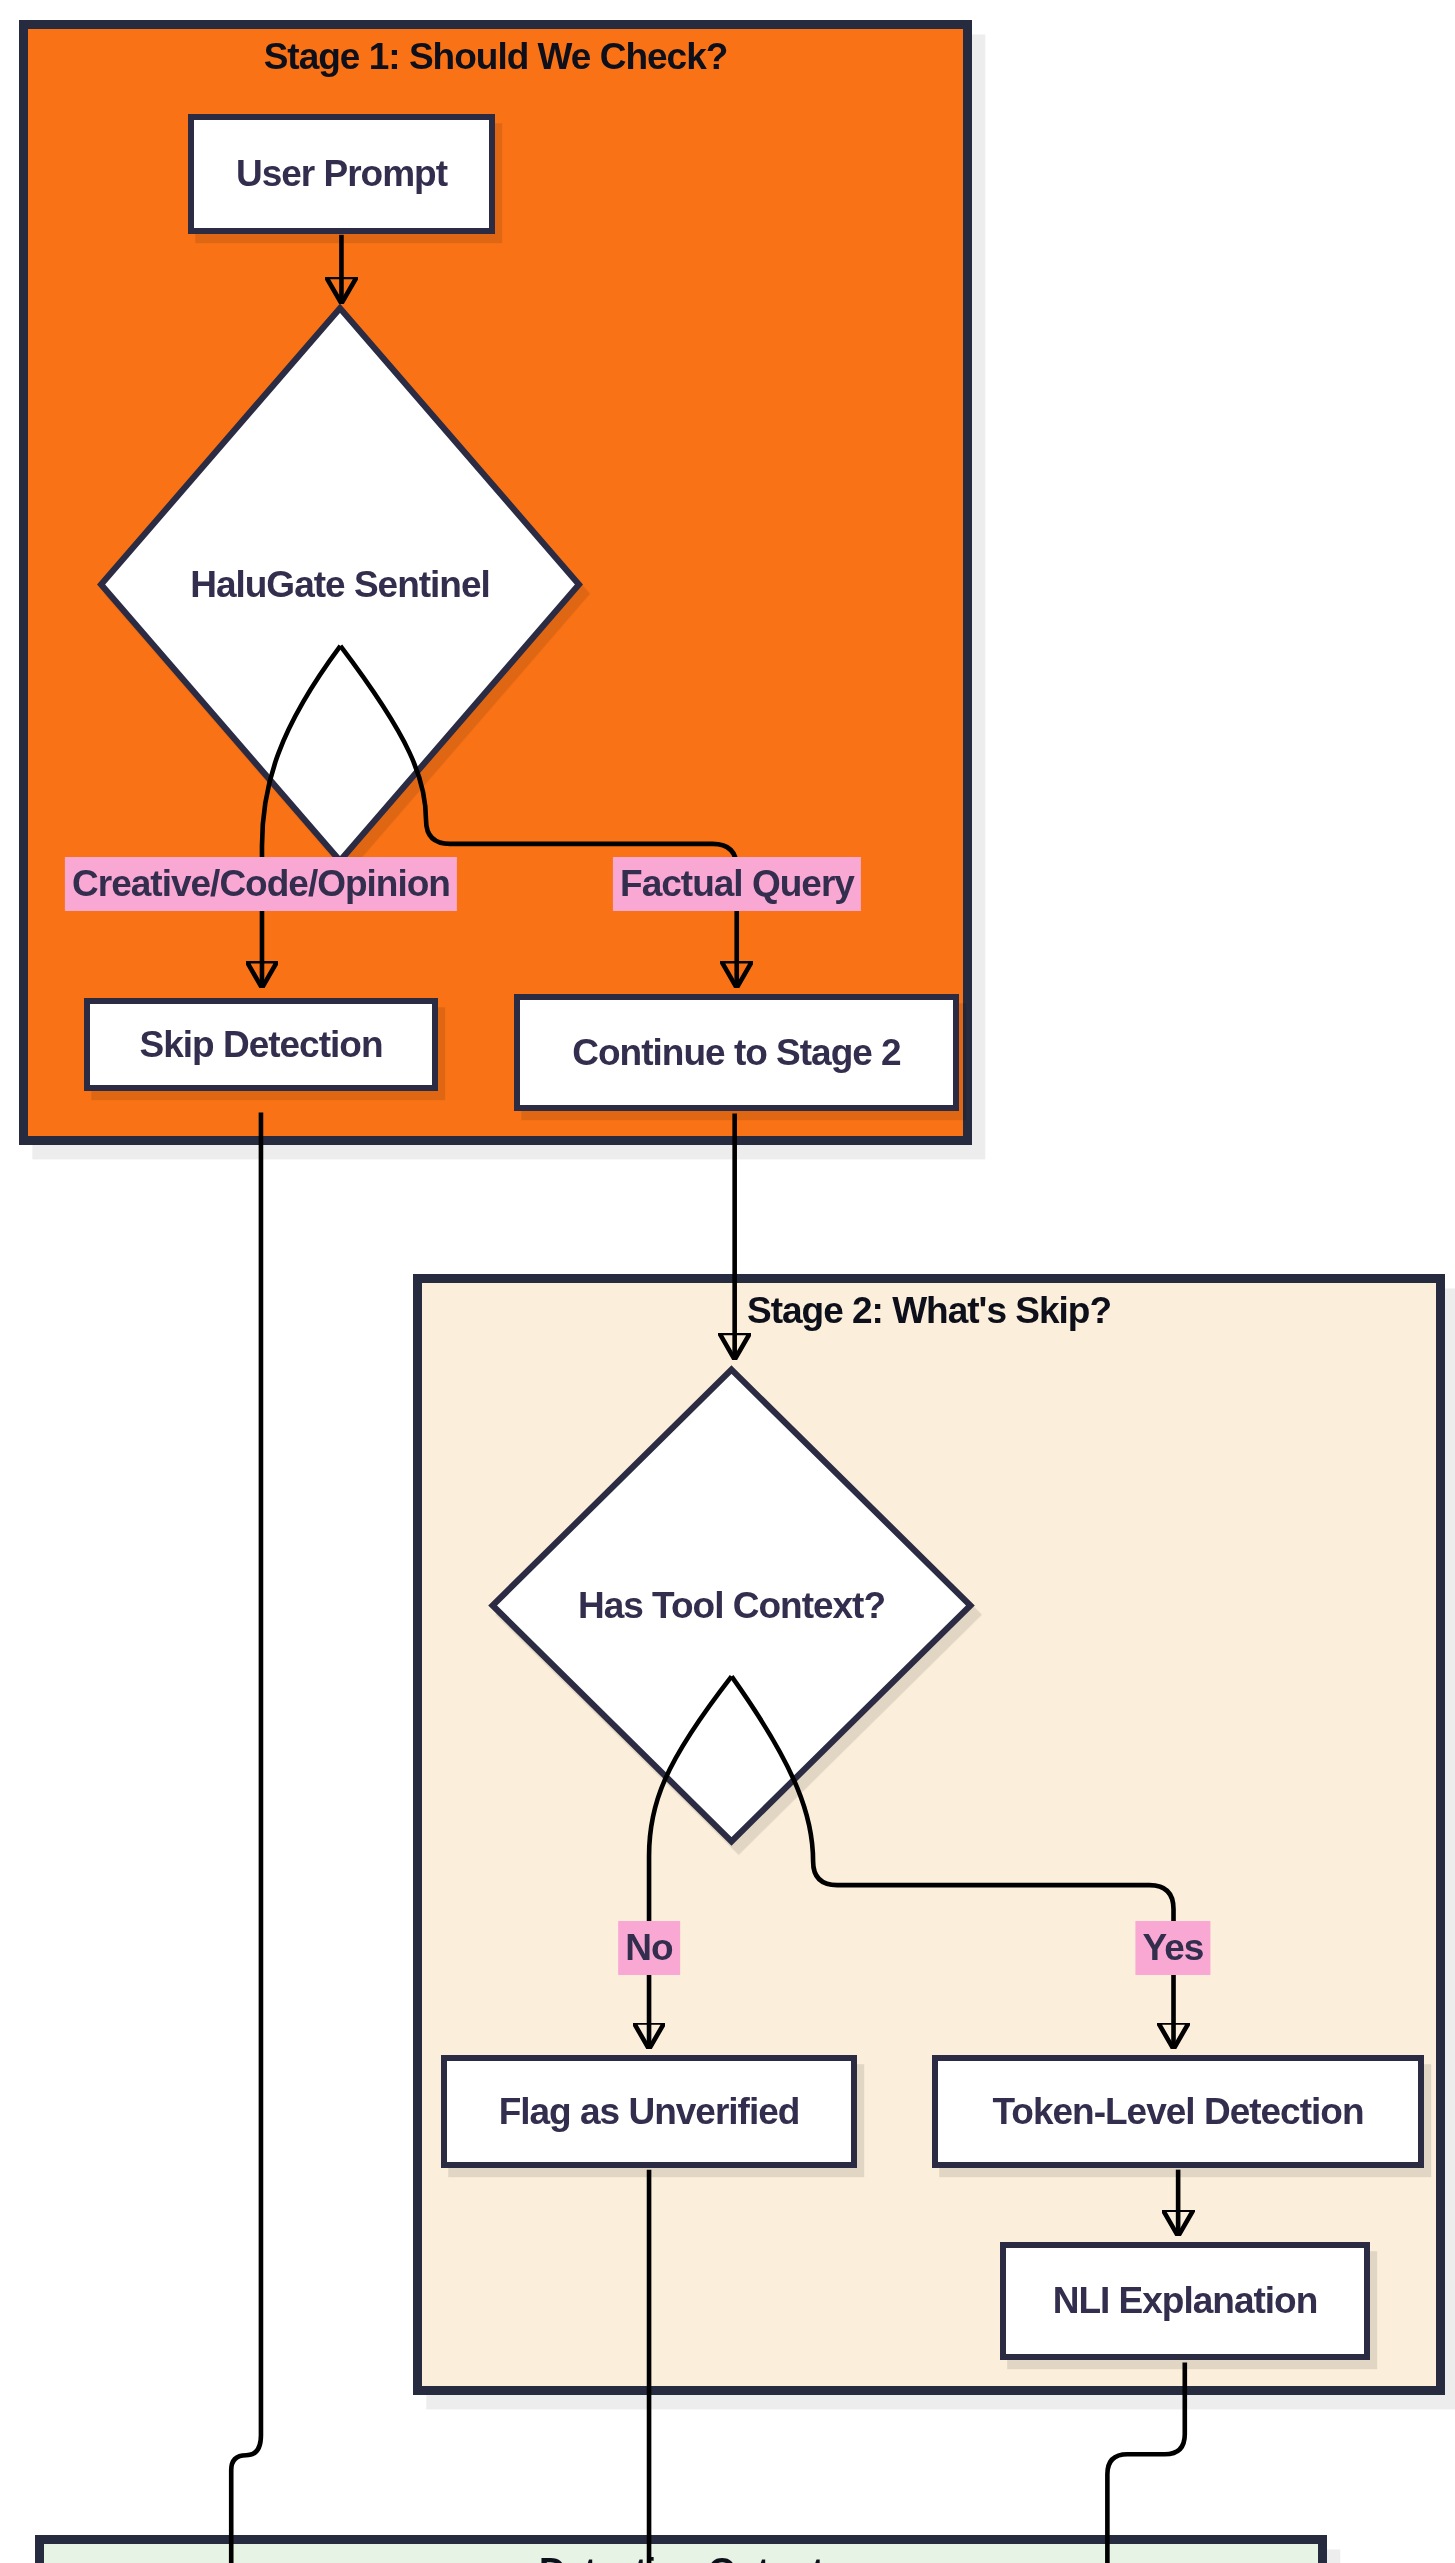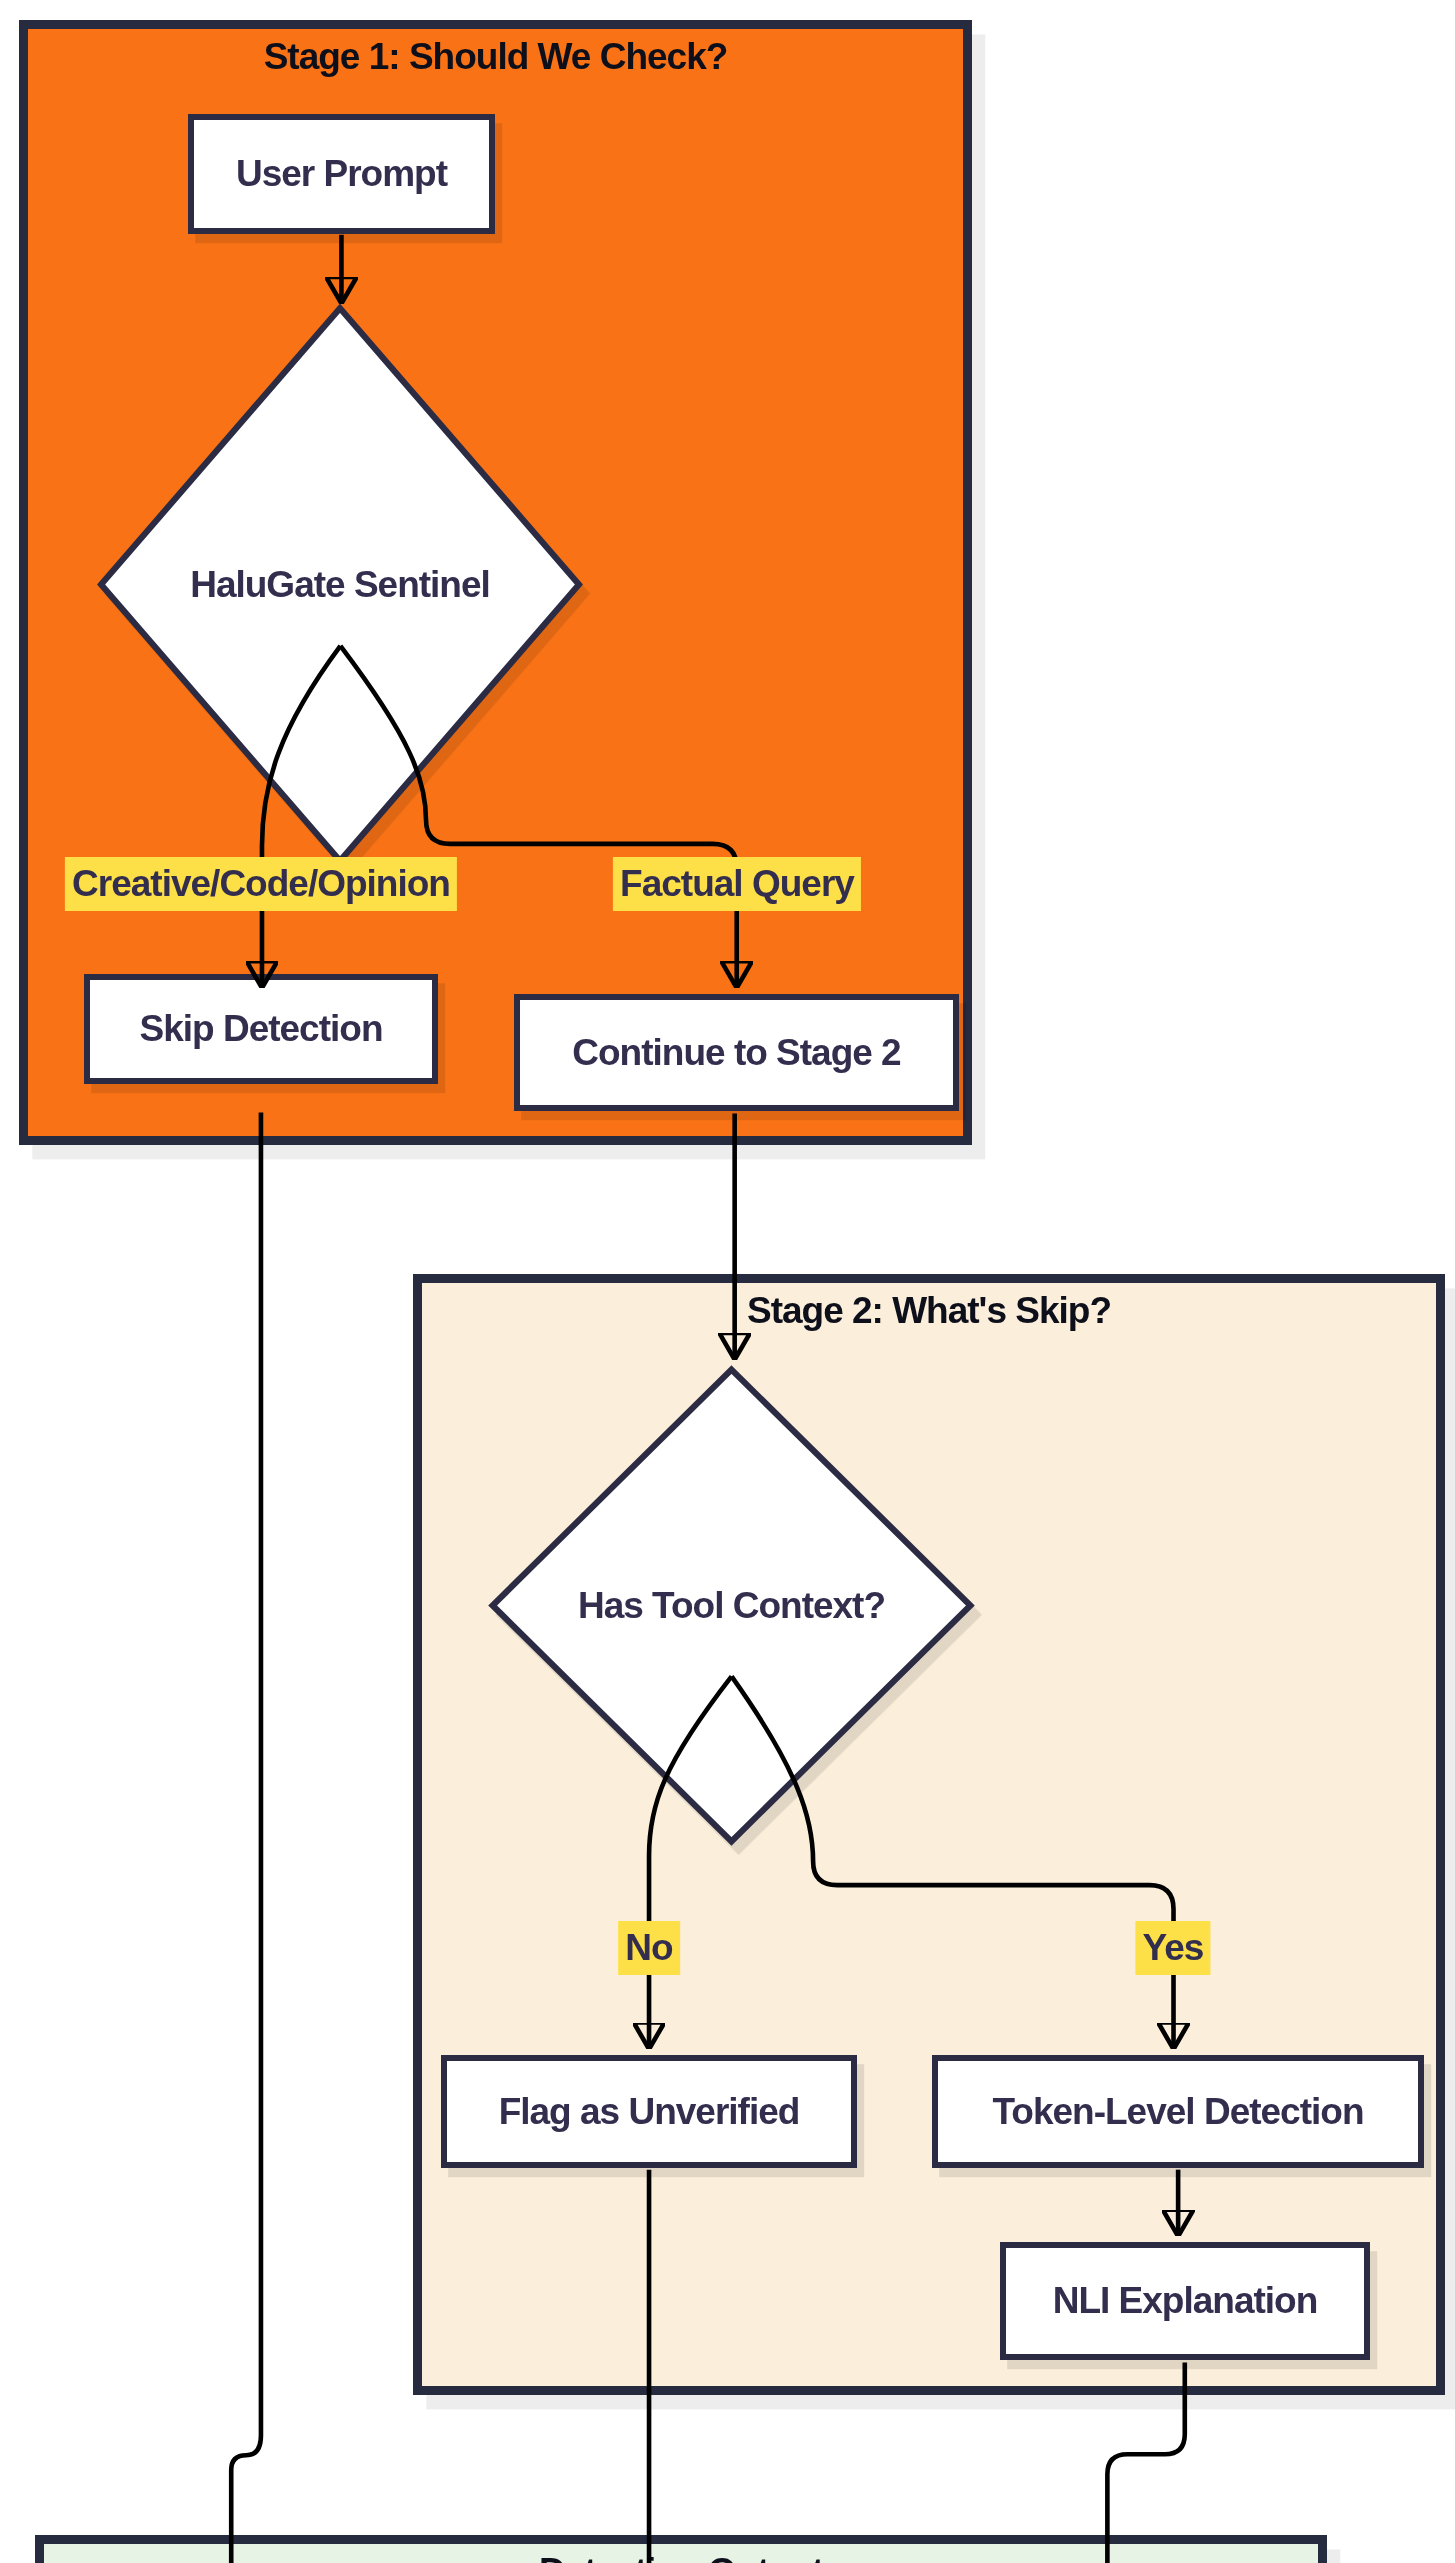--- a/index.html
+++ b/index.html
@@ -45,21 +45,21 @@
     align-items: center;
     justify-content: center;
     font-size: 37px;
     font-weight: 600;
     letter-spacing: -1px;
     color: #332e4e;
     white-space: nowrap;
     z-index: 20;
   }
   .n-user-prompt { left: 188px;  top: 114px;  width: 307px; height: 120px; }
-  .n-skip        { left: 84px;  top: 974px; width: 354px; height: 110px; }
+  .n-skip        { left: 84px;  top: 998px; width: 354px; height: 93px; }
   .n-continue2   { left: 514px; top: 994px; width: 445px; height: 117px; }
   .n-flag        { left: 441px;  top: 2055px; width: 416px; height: 113px; }
   .n-token       { left: 932px; top: 2055px; width: 492px; height: 113px; }
   .n-nli         { left: 1000px; top: 2242px; width: 370px; height: 118px; }
 
   
   .diamond-wrap { position: absolute; z-index: 20; text-align: center; }
   .d-halugate { left: 98px; top: 305px;  width: 484px; height: 559px; }
   .d-hastool  { left: 489px; top: 1366px; width: 485px; height: 479px;  }
   .diamond-wrap svg { position: absolute; left: 0; top: 0; overflow: visible; }
@@ -77,21 +77,21 @@
     width: 1456px; height: 2790px;
     z-index: 30;
     pointer-events: none;
   }
   #edge-layer path { fill: none; stroke: #000000; stroke-width: 9px; }
 
   
   .edge-label {
     position: absolute;
     transform: translateX(-50%);
-    background: #fde047;
+    background: #f9a8d4;
     color: #332e4e;
     font-size: 37px;
     font-weight: 600;
     letter-spacing: -1px;
     padding: 6.2px 7.2px;
     white-space: nowrap;
     z-index: 40;
   }
   .el-creative { left: 261px;  top: 857px; }
   .el-factual  { left: 737px; top: 857px; }

